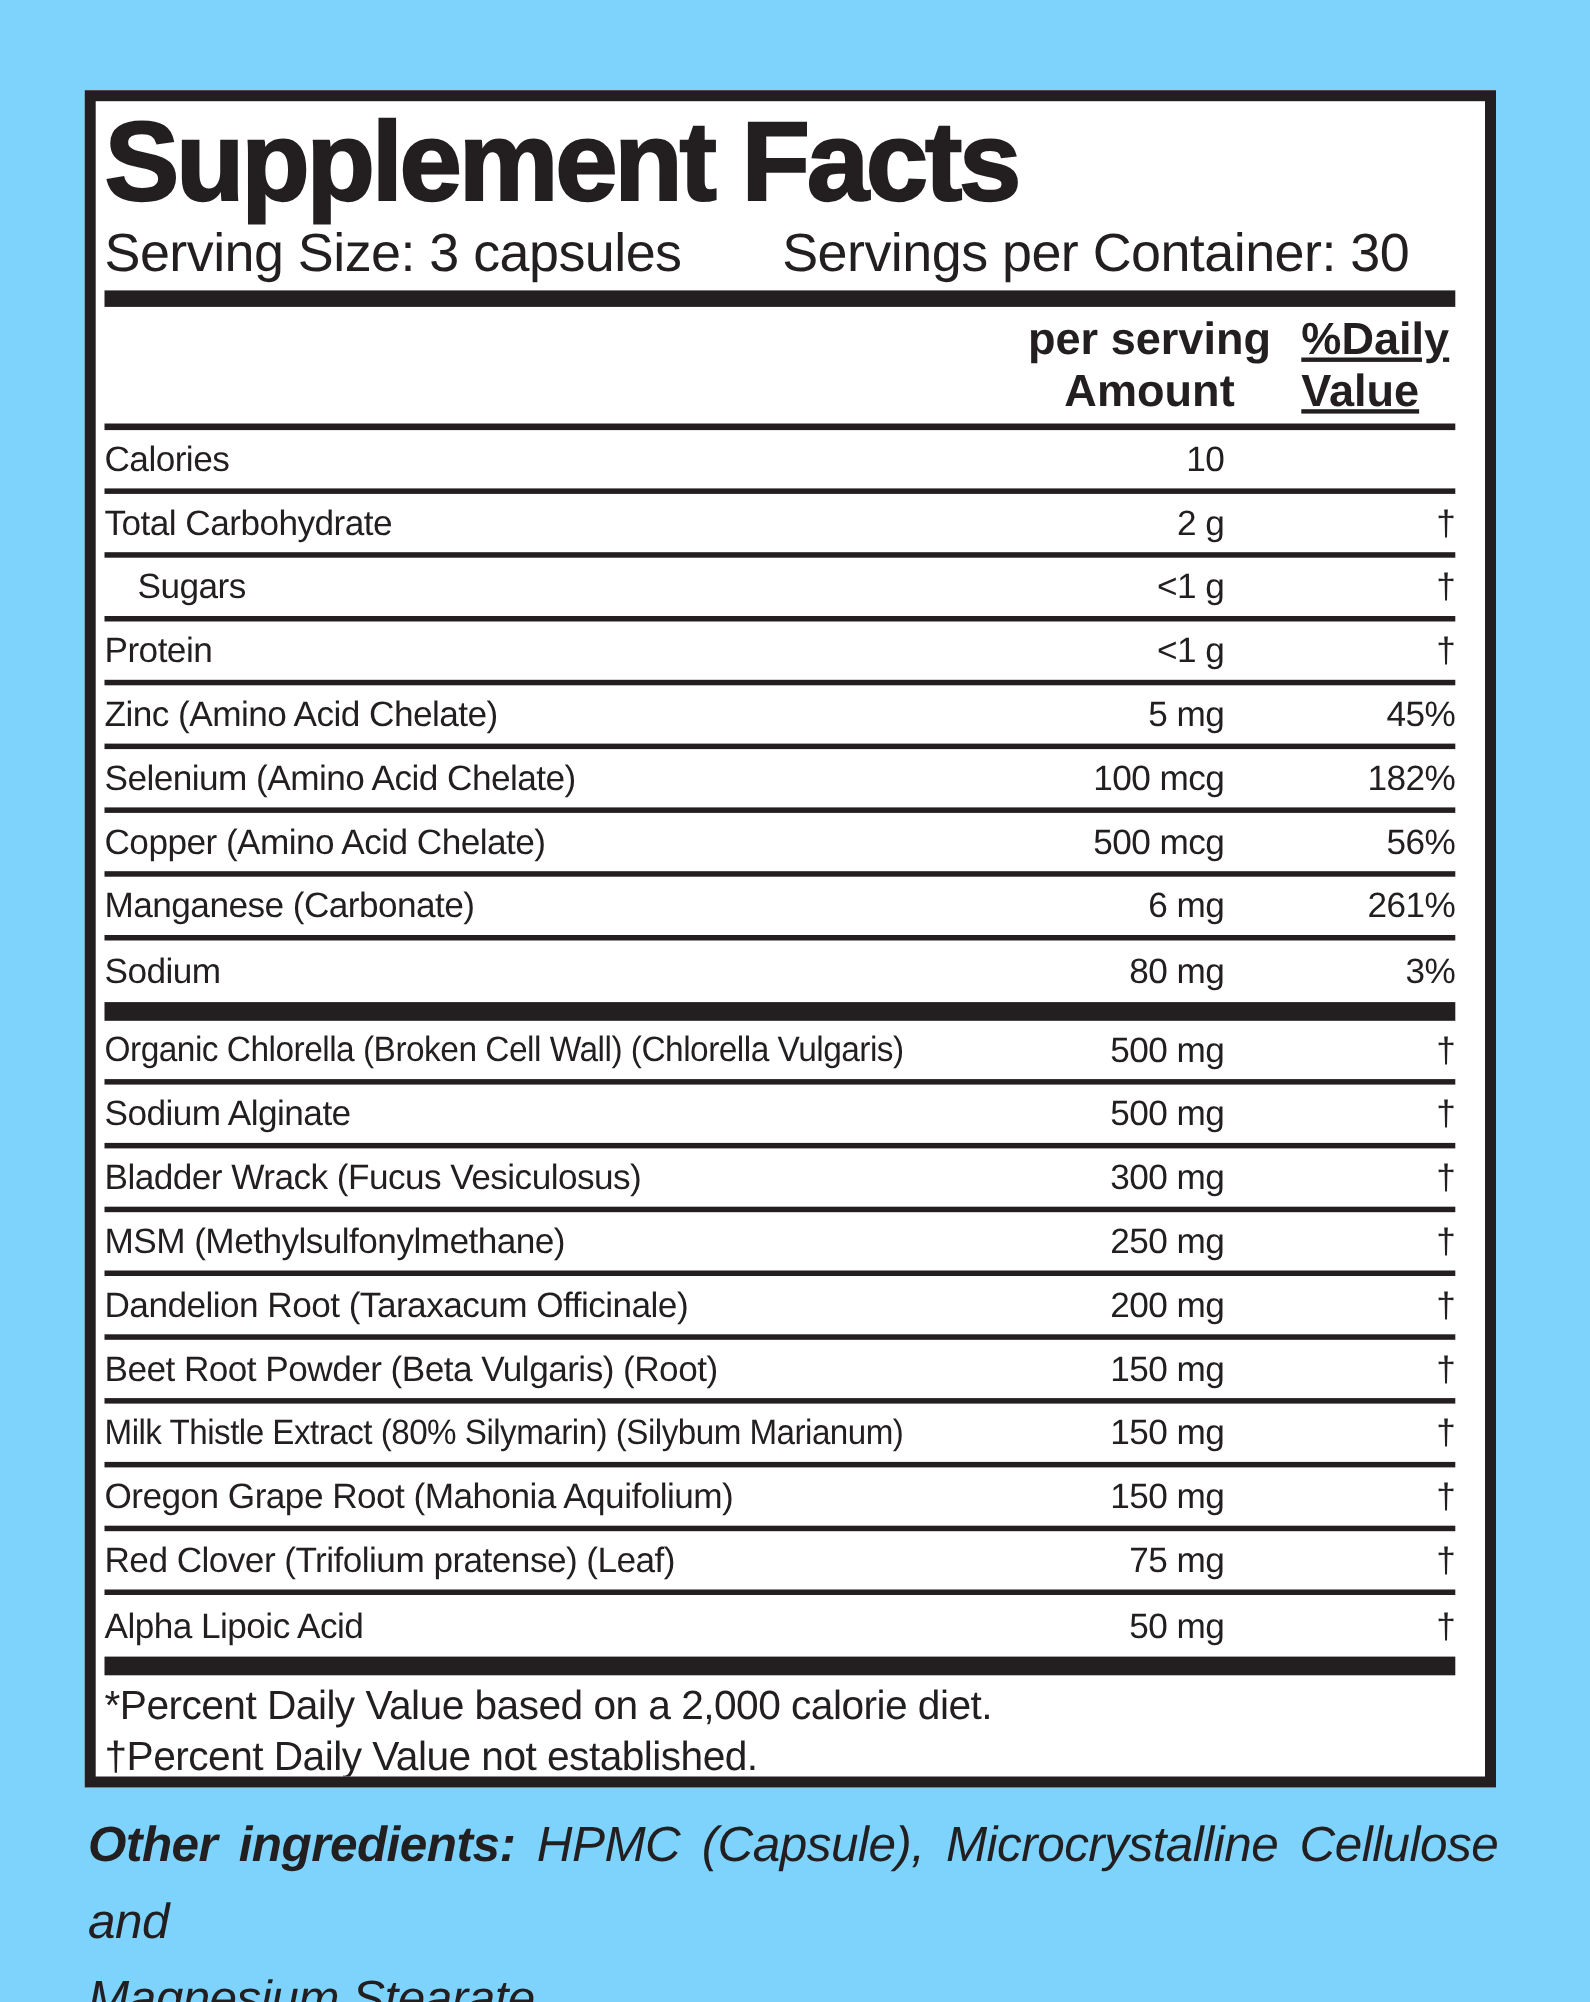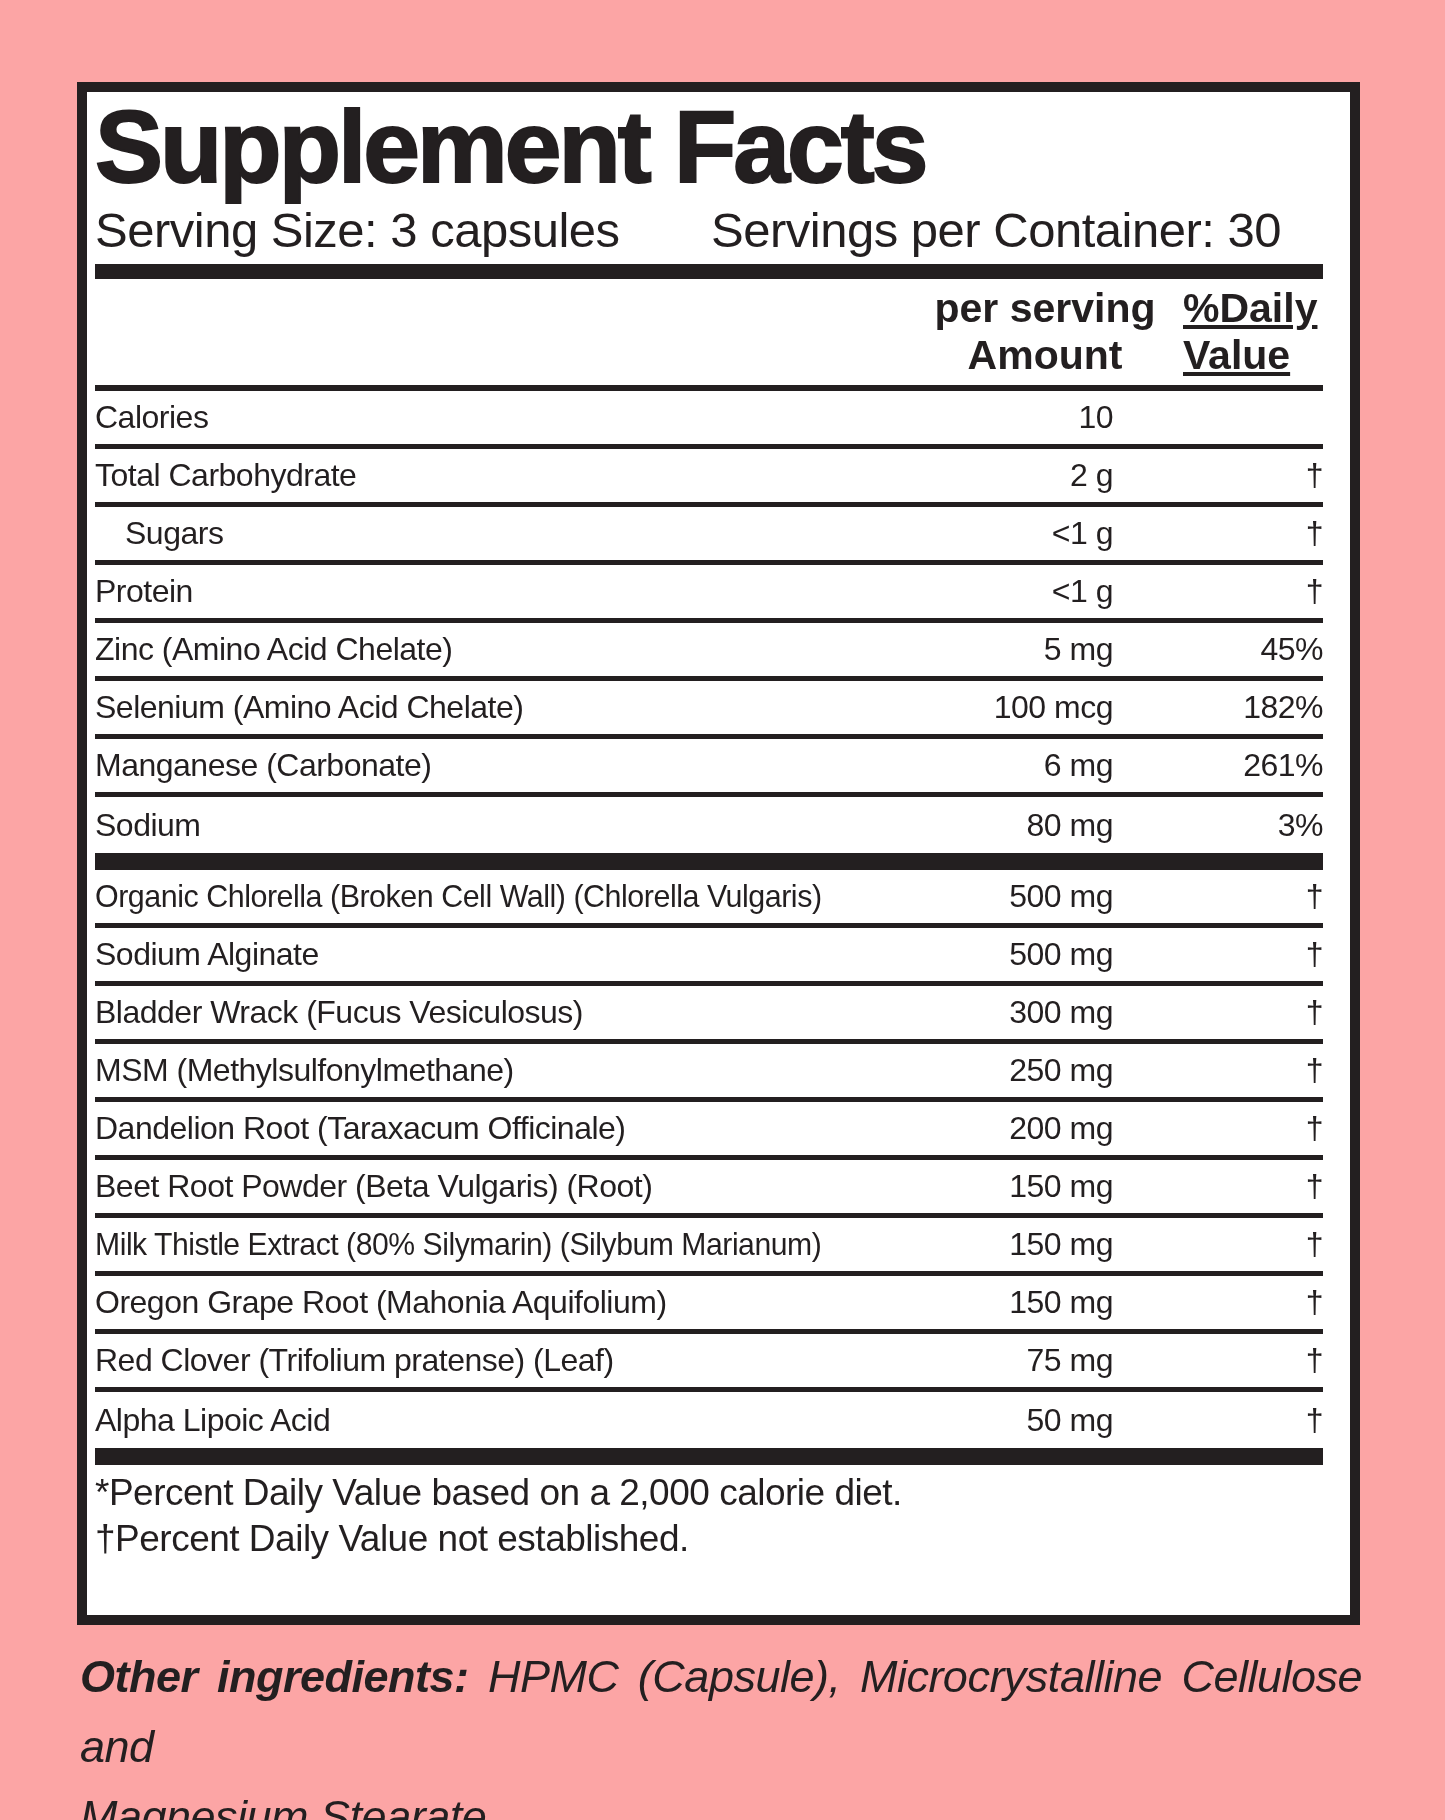--- a/index.html
+++ b/index.html
@@ -1,20 +1,20 @@
 <!DOCTYPE html>
 <html><head>
 <meta charset="utf-8">
 <style>
   html, body { margin: 0; padding: 0; background: #ffffff; }
   #canvas {
     position: relative;
     width: 1445px;
     height: 1820px;
-    background: #fca5a5;
+    background: #7dd3fc;
     color: #231f20;
     font-family: "Liberation Sans", sans-serif;
     overflow: hidden;
   }
   .label-box {
     position: absolute;
     left: 77px;
     top: 82px;
     width: 1283px;
     height: 1543px;
@@ -142,20 +142,25 @@
     <span class="amount" data-interactable="false">5 mg</span>
     <span class="dv" data-interactable="false">45%</span>
   </div>
 
   <div class="row" data-interactable="false">
     <span class="name-outer" data-interactable="false"><span class="name-inner" data-interactable="false">Selenium (Amino Acid Chelate)</span></span>
     <span class="amount" data-interactable="false">100 mcg</span>
     <span class="dv" data-interactable="false">182%</span>
   </div>
 
+  <div class="row" data-interactable="false">
+    <span class="name-outer" data-interactable="false"><span class="name-inner" data-interactable="false">Copper (Amino Acid Chelate)</span></span>
+    <span class="amount" data-interactable="false">500 mcg</span>
+    <span class="dv" data-interactable="false">56%</span>
+  </div>
 
   <div class="row" data-interactable="false">
     <span class="name-outer" data-interactable="false"><span class="name-inner" data-interactable="false">Manganese (Carbonate)</span></span>
     <span class="amount" data-interactable="false">6 mg</span>
     <span class="dv" data-interactable="false">261%</span>
   </div>
 
   <div class="row no-border" data-interactable="false">
     <span class="name-outer" data-interactable="false"><span class="name-inner" data-interactable="false">Sodium</span></span>
     <span class="amount" data-interactable="false">80 mg</span>

